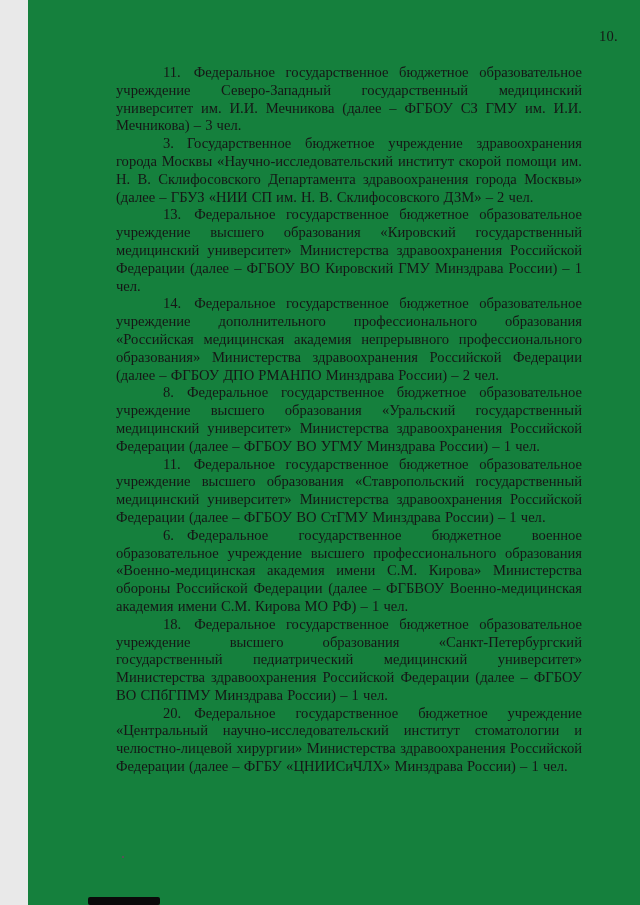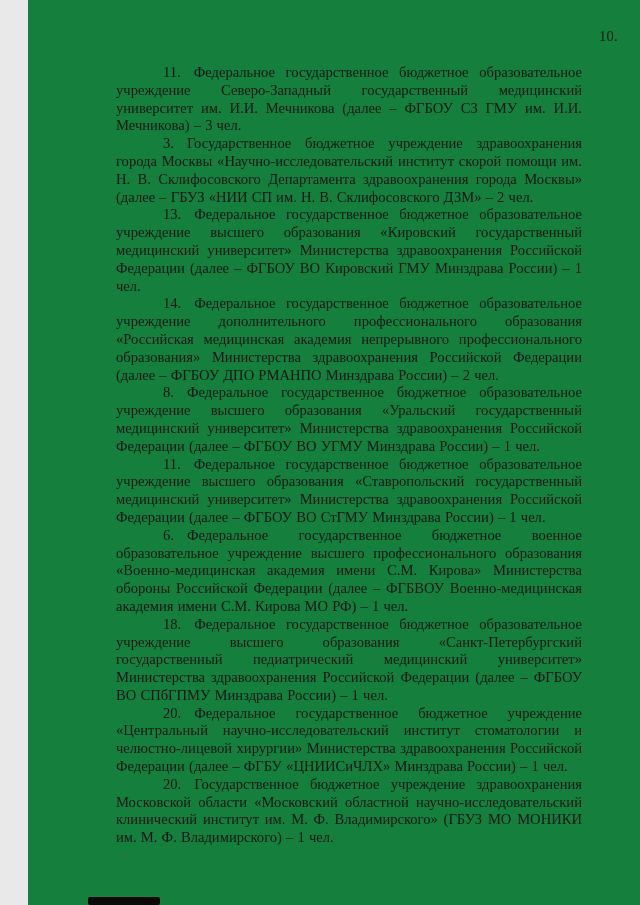--- a/index.html
+++ b/index.html
@@ -78,21 +78,20 @@
     <p class="item"><span class="num">8.</span><span class="txt">Федеральное государственное бюджетное образовательное учреждение высшего образования «Уральский государственный медицинский университет» Министерства здравоохранения Российской Федерации (далее – ФГБОУ ВО УГМУ Минздрава России) – 1 чел.</span></p>
 
     <p class="item"><span class="num">11.</span><span class="txt">Федеральное государственное бюджетное образовательное учреждение высшего образования «Ставропольский государственный медицинский университет» Министерства здравоохранения Российской Федерации (далее – ФГБОУ ВО СтГМУ Минздрава России) – 1 чел.</span></p>
 
     <p class="item"><span class="num">6.</span><span class="txt">Федеральное государственное бюджетное военное образовательное учреждение высшего профессионального образования «Военно-медицинская академия имени С.М. Кирова» Министерства обороны Российской Федерации (далее – ФГБВОУ Военно-медицинская академия имени С.М. Кирова МО РФ) – 1 чел.</span></p>
 
     <p class="item"><span class="num">18.</span><span class="txt">Федеральное государственное бюджетное образовательное учреждение высшего образования «Санкт-Петербургский государственный педиатрический медицинский университет» Министерства здравоохранения Российской Федерации (далее – ФГБОУ ВО СПбГПМУ Минздрава России) – 1 чел.</span></p>
 
     <p class="item"><span class="num">20.</span><span class="txt">Федеральное государственное бюджетное учреждение «Центральный научно-исследовательский институт стоматологии и челюстно-лицевой хирургии» Министерства здравоохранения Российской Федерации (далее – ФГБУ «ЦНИИСиЧЛХ» Минздрава России) – 1 чел.</span></p>
 
-    <p class="item"><span class="num">20.</span><span class="txt">Государственное бюджетное учреждение здравоохранения Московской области «Московский областной научно-исследовательский клинический институт им. М. Ф. Владимирского» (ГБУЗ МО МОНИКИ им. М. Ф. Владимирского) – 1 чел.</span></p>
 
   </div>
 
   <div class="artifact art-r1"></div>
   <div class="artifact art-r2"></div>
   <div class="artifact art-r3"></div>
   <div class="artifact art-r4"></div>
   <div class="artifact art-r5"></div>
   <div class="artifact art-r6"></div>
   <div class="artifact art-bottom"></div>

